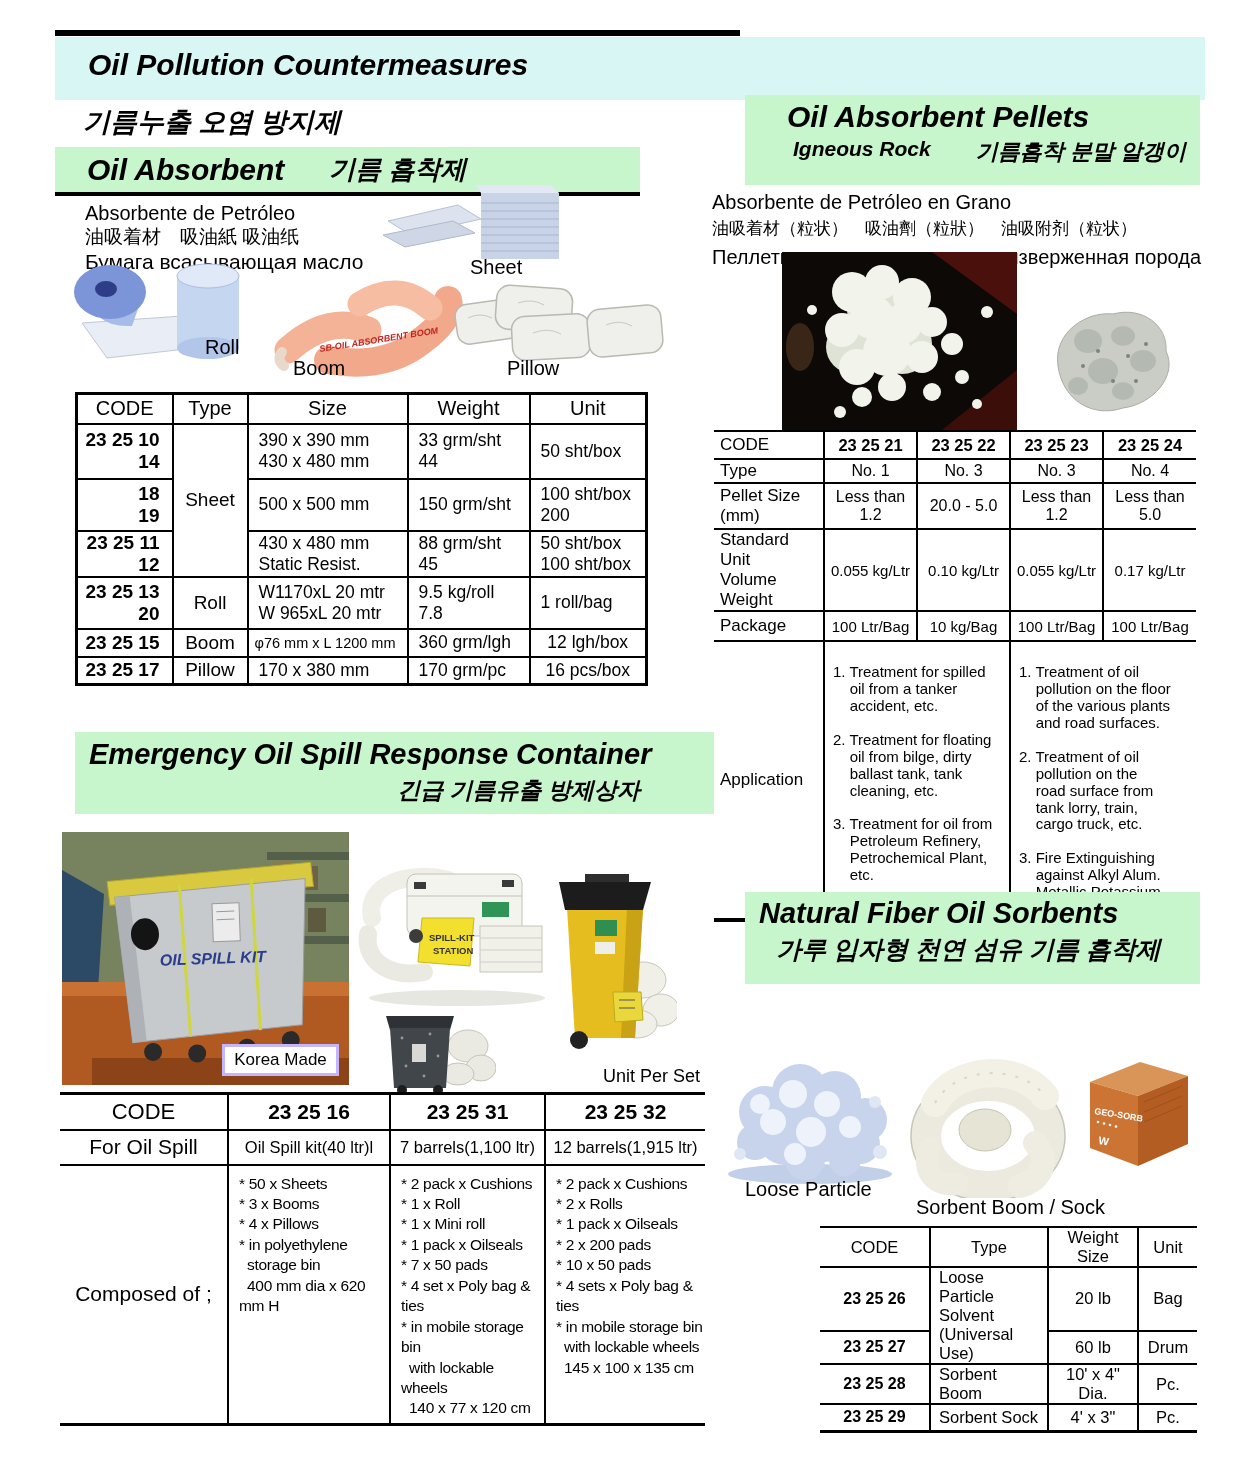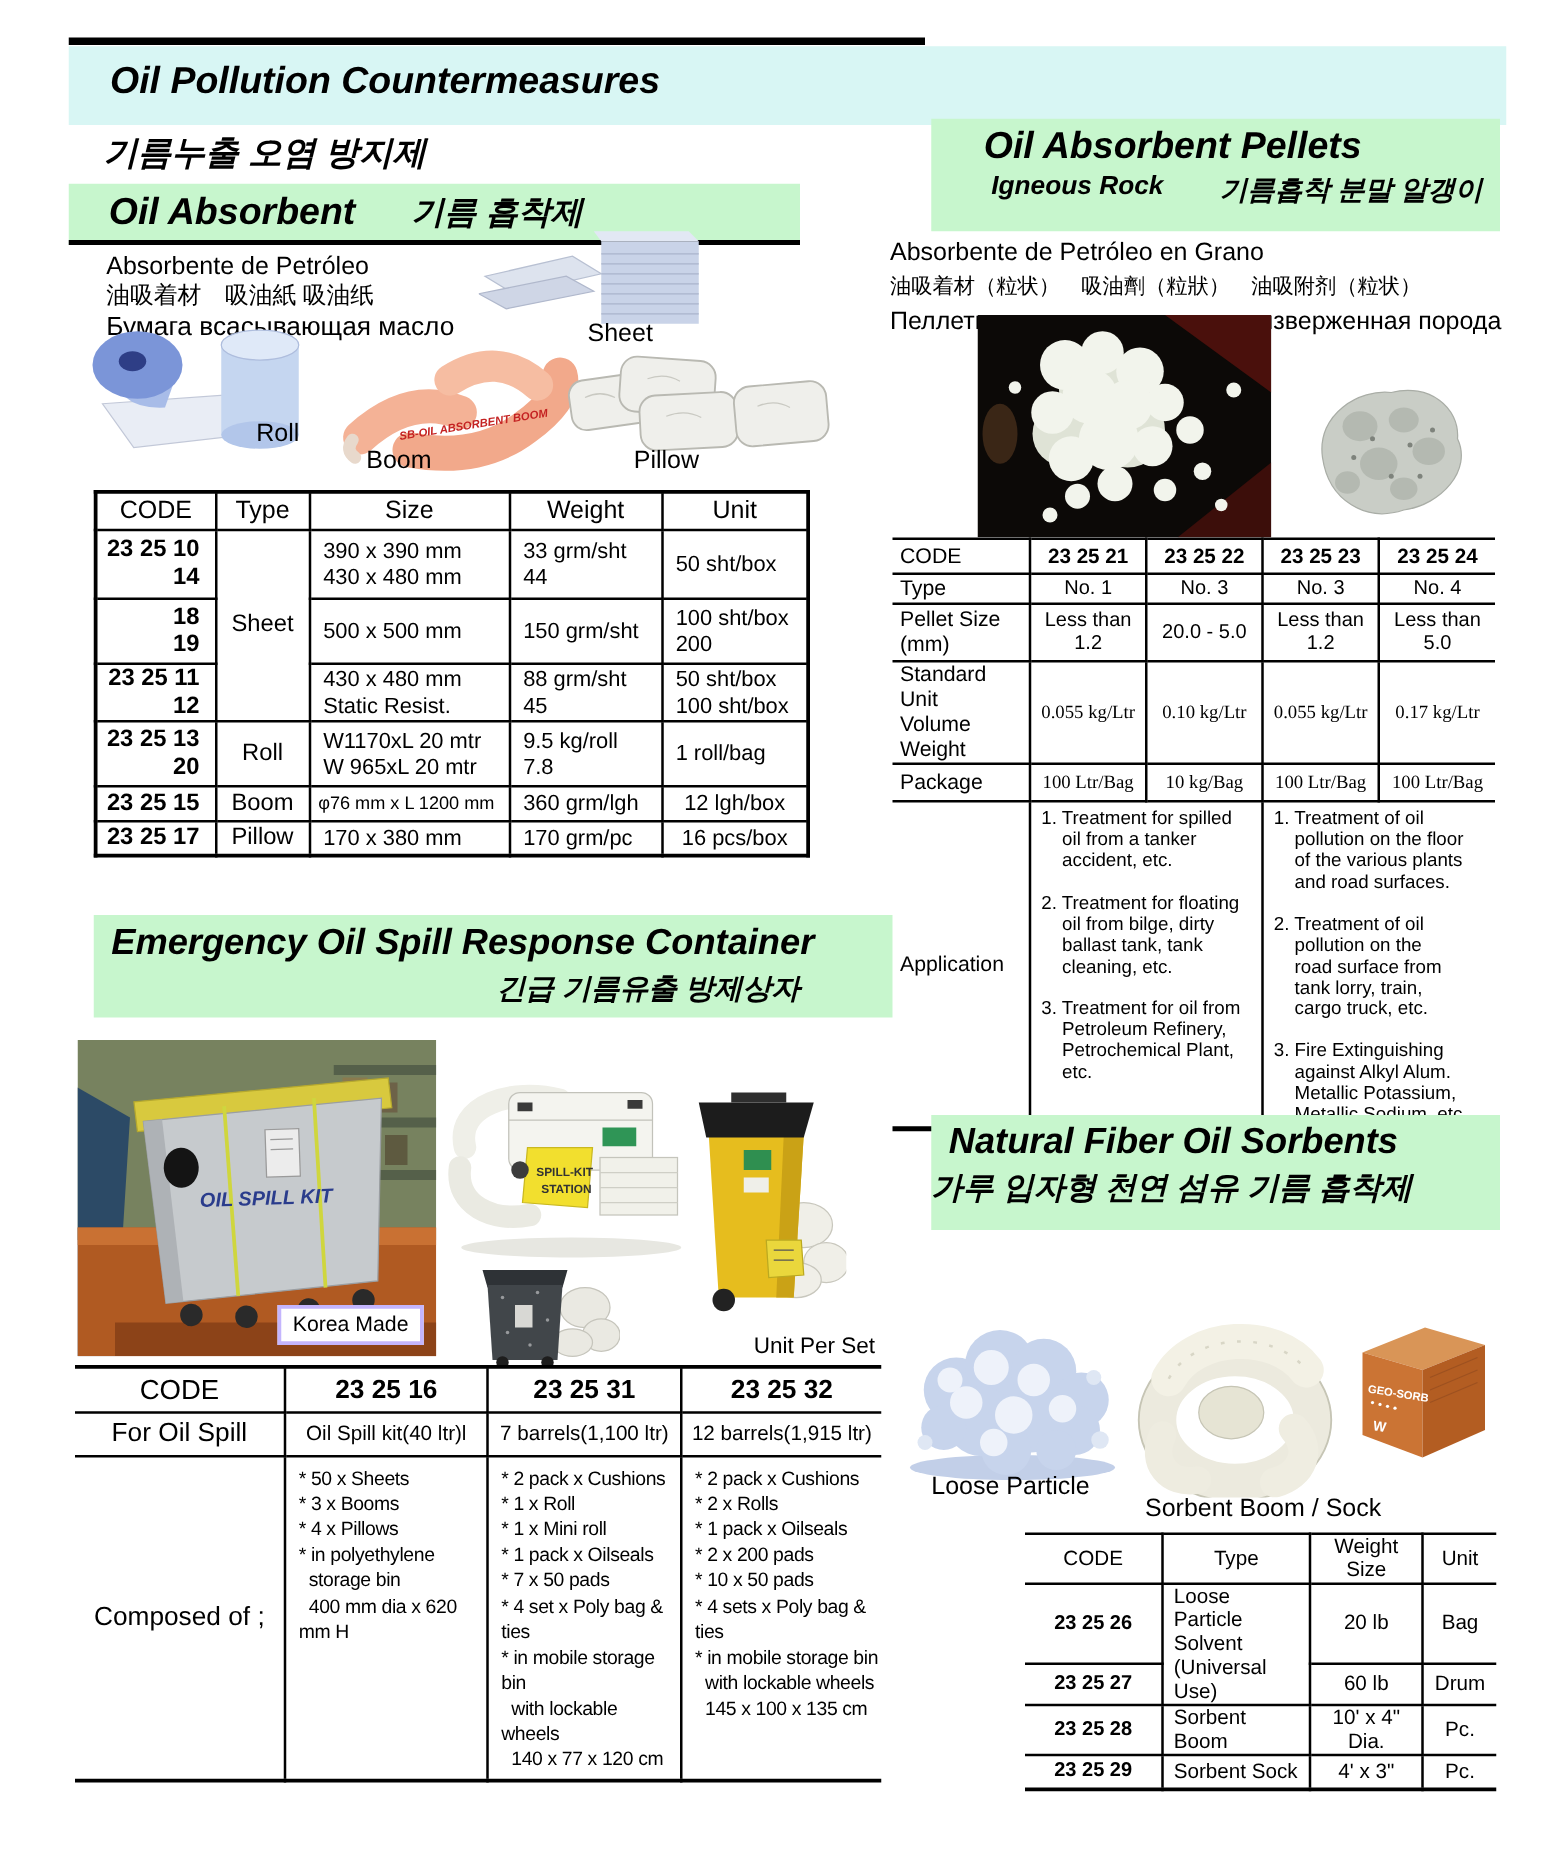--- a/index.html
+++ b/index.html
@@ -41,22 +41,22 @@
   .t1 .code{font-weight:bold; font-size:19px; text-align:right; padding-right:12px;}
   .t1 .type{text-align:center; font-size:19px;}
   .t1 .sz{padding-left:10px;}
   .t1 .small{font-size:14.5px; padding-left:6px;}
 
   
   .tp td{font-size:16px; text-align:center;}
   .tp{border-top:2px solid #000; border-bottom:4px solid #000;}
   .tp .lbl{text-align:left; padding-left:6px; font-size:17px;}
   .tp .codes{font-weight:bold; font-size:16.5px;}
-  .tp .val{font-size:15px;font-family:Liberation Serif, serif;}
-  .tp .app{text-align:left; vertical-align:top; font-size:15px; line-height:1.13; padding:5px 2px 0 8px;}
+  .tp .val{font-size:15px;}
+  .tp .app{text-align:left; vertical-align:top; font-size:15px; line-height:1.13; padding:22px 2px 0 8px;}
 
   
   .t2{border-top:3px solid #000; border-bottom:3px solid #000;}
   .t2 td{font-size:16px;}
   .t2 .hd{font-size:22px; text-align:center;}
   .t2 .codeval{font-weight:bold; font-size:21px; text-align:center;}
   .t2 .forlabel{font-size:21px; text-align:center;}
   .t2 .forval{font-size:16.5px; text-align:center; padding:0 2px;margin-left:40px;}
   .t2 .list{vertical-align:top; padding:8px 2px 4px 10px; font-size:15.5px; line-height:1.32; letter-spacing:-0.3px;}
   .t2 .composed{font-size:21px; text-align:center;}
@@ -75,21 +75,21 @@
   #pel-bar{left:745px; top:95px; width:455px; height:90px; padding-top:5px;}
   #pel-bar .en{font-size:30px; padding-left:42px;}
   #pel-bar .sub{display:flex; margin-top:3px;}
   #pel-bar .sub .en2{font-size:21px; margin-left:48px;}
   #pel-bar .sub .kr{font-size:22px; margin-left:auto; margin-right:14px;}
   #pel-langs{left:712px; top:190px; width:520px;}
   #pel-langs .l1{font-size:20px;} #pel-langs .l2{font-size:17px; margin-top:5px;} #pel-langs .l3{font-size:20px; margin-top:5px;}
 
   #nat-bar{left:745px; top:892px; width:455px; height:92px; padding-top:5px;}
   #nat-bar .en{font-size:29px; padding-left:14px;}
-  #nat-bar .kr{font-size:25px; text-align:left; padding-right:8px; margin-top:3px;}
+  #nat-bar .kr{font-size:25px; text-align:center; padding-right:8px; margin-top:3px;}
   #nat-langs{left:748px; top:989px; width:470px;}
   #nat-langs .l1{font-size:20px;} #nat-langs .l2{font-size:18px; margin-top:4px;} #nat-langs .l3{font-size:20px; margin-top:4px;}
 
   #korea-label{left:222px; top:1044px; width:117px; height:32px; background:#fff; border:3px solid #c4b5fd;
     display:flex; align-items:center; justify-content:center; font-size:17px;}
   #unit-per-set{left:582px; top:1066px; width:118px; font-size:18px; text-align:right;}
 </style>
 </head>
 <body>
 

